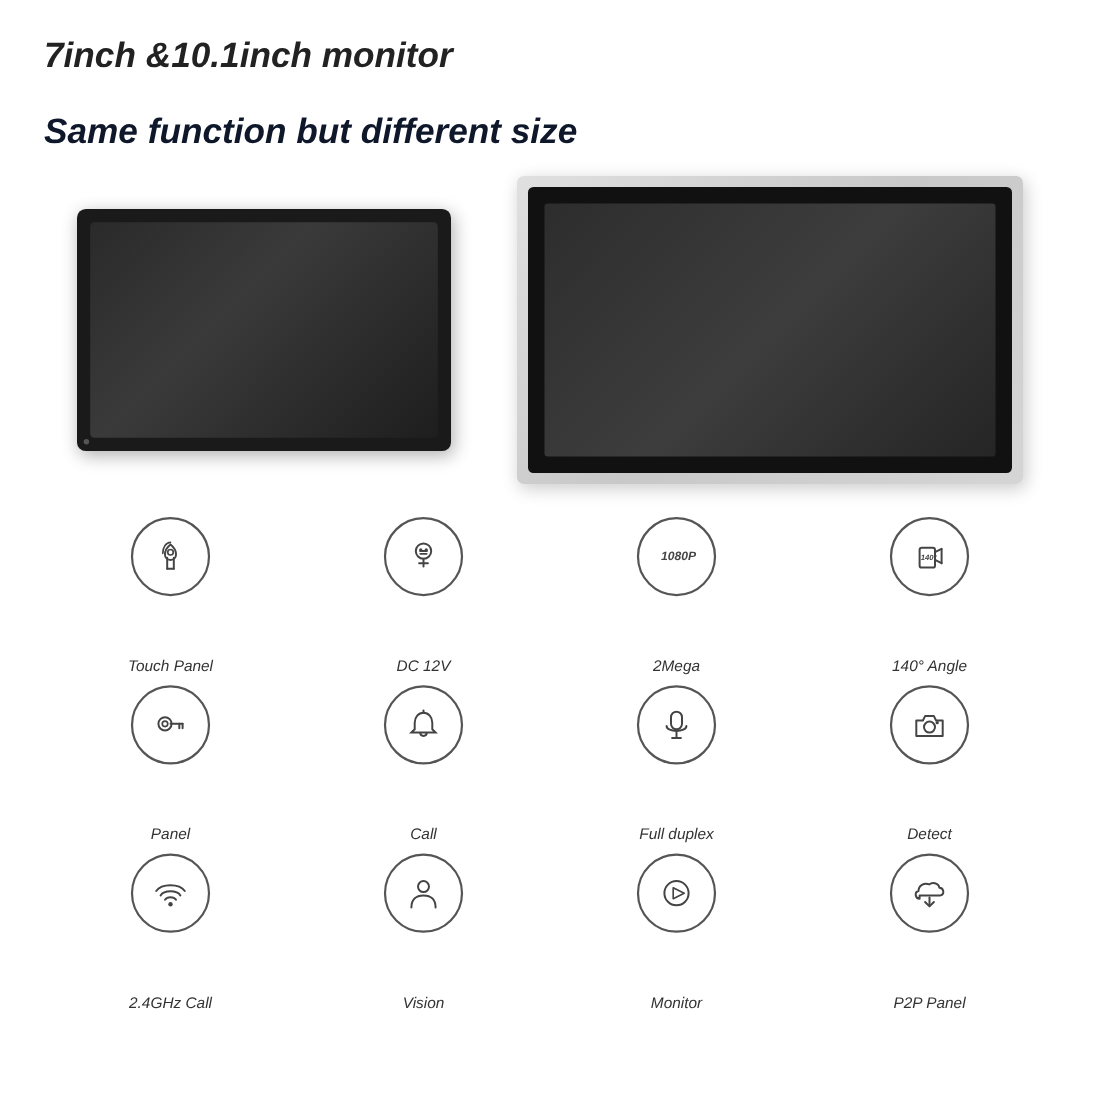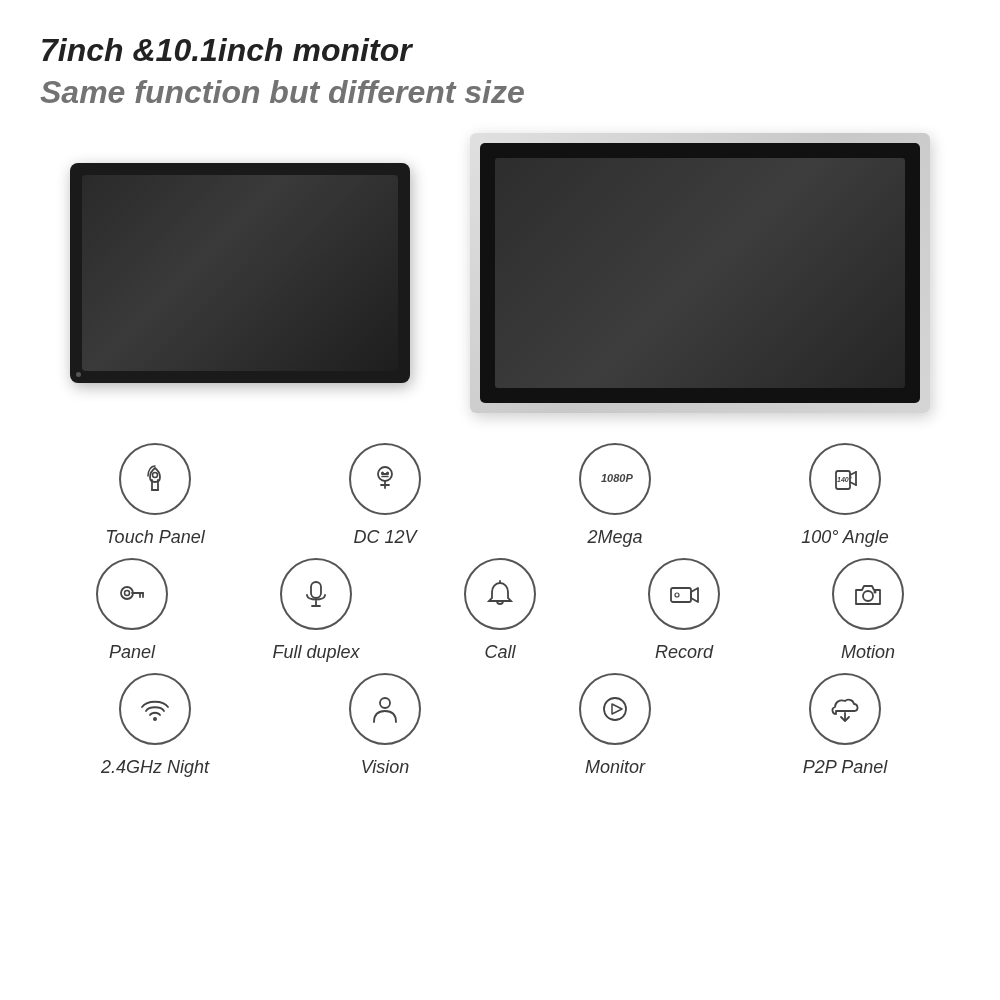--- a/index.html
+++ b/index.html
@@ -27,22 +27,23 @@
     .title-line1 {
       font-size: 32px;
       font-weight: bold;
       color: #222;
       line-height: 1.3;
     }
 
     .title-line2 {
       font-size: 32px;
       font-weight: bold;
-      color: #737373;
+      color: #0f172a;
       line-height: 1.3;
+      margin-top: 27px;
     }
 
     .monitors-section {
       display: flex;
       justify-content: space-around;
       align-items: center;
       margin-bottom: 30px;
       flex: 0 0 auto;
     }
 
@@ -122,43 +123,44 @@
       display: flex;
       justify-content: space-around;
       align-items: flex-start;
     }
 
     .feature-item {
       display: flex;
       flex-direction: column;
       align-items: center;
       width: 150px;
-      gap: 12px;
+      gap: 24px;
     }
 
     .feature-icon-circle {
       width: 72px;
       height: 72px;
       border-radius: 50%;
       border: 2px solid #555;
       display: flex;
       align-items: center;
       justify-content: center;
       background: #fff;
     }
 
     .feature-icon-circle svg {
       width: 38px;
       height: 38px;
     }
 
     .feature-label {
-      font-size: 18px;
+      font-size: 14px;
       color: #333;
       text-align: right;
+      margin-top: 31px;
     }
   </style>
 </head>
 <body>
 
 <div class="page">
   <div class="title-section">
     <div class="title-line1">7inch &amp;10.1inch monitor</div>
     <div class="title-line2">Same function but different size</div>
   </div>
@@ -224,21 +226,21 @@
       <div class="feature-item">
         <div class="feature-icon-circle">
           <svg viewBox="0 0 38 38" fill="none" xmlns="http://www.w3.org/2000/svg">
             <rect x="10" y="11" width="14" height="18" rx="2" stroke="#444" stroke-width="1.8" fill="none"></rect>
             <path d="M24 15 L30 12" stroke="#444" stroke-width="1.8" stroke-linecap="round"></path>
             <path d="M24 22 L30 25" stroke="#444" stroke-width="1.8" stroke-linecap="round"></path>
             <path d="M30 12 L30 25" stroke="#444" stroke-width="1.8" stroke-linecap="round"></path>
             <text x="11" y="22" font-size="7" fill="#444" font-family="Arial" font-weight="bold">140°</text>
           </svg>
         </div>
-        <span class="feature-label">100° Angle</span>
+        <span class="feature-label">140° Angle</span>
       </div>
 
 
     </div>
 
     <div class="features-row">
 
       <div class="feature-item">
         <div class="feature-icon-circle">
           <svg viewBox="0 0 38 38" fill="none" xmlns="http://www.w3.org/2000/svg">
@@ -250,79 +252,68 @@
             <path d="M30 18 L30 22" stroke="#444" stroke-width="1.8" stroke-linecap="round"></path>
           </svg>
         </div>
         <span class="feature-label">Panel</span>
       </div>
 
       <div class="feature-item">
         <div class="feature-icon-circle">
           <svg viewBox="0 0 38 38" fill="none" xmlns="http://www.w3.org/2000/svg">
 
+            <path d="M19 8 C14.5 8 11 12 11 17 L11 23 L8 26 L30 26 L27 23 L27 17 C27 12 23.5 8 19 8Z" stroke="#444" stroke-width="1.8" fill="none"></path>
+            <path d="M16 26 C16 27.7 17.3 29 19 29 C20.7 29 22 27.7 22 26" stroke="#444" stroke-width="1.8" fill="none"></path>
+            <path d="M19 8 L19 6" stroke="#444" stroke-width="1.8" stroke-linecap="round"></path>
+          </svg>
+        </div>
+        <span class="feature-label">Call</span>
+      </div>
+
+      <div class="feature-item">
+        <div class="feature-icon-circle">
+          <svg viewBox="0 0 38 38" fill="none" xmlns="http://www.w3.org/2000/svg">
+
             <rect x="14" y="7" width="10" height="16" rx="5" stroke="#444" stroke-width="1.8" fill="none"></rect>
             <path d="M10 20 C10 26 28 26 28 20" stroke="#444" stroke-width="1.8" stroke-linecap="round" fill="none"></path>
             <path d="M19 26 L19 31" stroke="#444" stroke-width="1.8" stroke-linecap="round"></path>
             <path d="M15 31 L23 31" stroke="#444" stroke-width="1.8" stroke-linecap="round"></path>
           </svg>
         </div>
         <span class="feature-label">Full duplex</span>
       </div>
 
-      <div class="feature-item">
-        <div class="feature-icon-circle">
-          <svg viewBox="0 0 38 38" fill="none" xmlns="http://www.w3.org/2000/svg">
-
-            <path d="M19 8 C14.5 8 11 12 11 17 L11 23 L8 26 L30 26 L27 23 L27 17 C27 12 23.5 8 19 8Z" stroke="#444" stroke-width="1.8" fill="none"></path>
-            <path d="M16 26 C16 27.7 17.3 29 19 29 C20.7 29 22 27.7 22 26" stroke="#444" stroke-width="1.8" fill="none"></path>
-            <path d="M19 8 L19 6" stroke="#444" stroke-width="1.8" stroke-linecap="round"></path>
-          </svg>
-        </div>
-        <span class="feature-label">Call</span>
-      </div>
-
-      <div class="feature-item">
-        <div class="feature-icon-circle">
-          <svg viewBox="0 0 38 38" fill="none" xmlns="http://www.w3.org/2000/svg">
-
-            <rect x="6" y="13" width="20" height="14" rx="2" stroke="#444" stroke-width="1.8" fill="none"></rect>
-            <path d="M26 17 L33 13 L33 27 L26 23Z" stroke="#444" stroke-width="1.8" fill="none" stroke-linejoin="round"></path>
-            <circle cx="12" cy="20" r="2" stroke="#444" stroke-width="1.2" fill="none"></circle>
-          </svg>
-        </div>
-        <span class="feature-label">Record</span>
-      </div>
 
       <div class="feature-item">
         <div class="feature-icon-circle">
           <svg viewBox="0 0 38 38" fill="none" xmlns="http://www.w3.org/2000/svg">
 
             <path d="M7 15 L7 29 L31 29 L31 15 L25 15 L23 11 L15 11 L13 15 Z" stroke="#444" stroke-width="1.8" fill="none" stroke-linejoin="round"></path>
             <circle cx="19" cy="21" r="5" stroke="#444" stroke-width="1.8" fill="none"></circle>
             <circle cx="26" cy="17" r="1.5" fill="#444"></circle>
           </svg>
         </div>
-        <span class="feature-label">Motion</span>
+        <span class="feature-label">Detect</span>
       </div>
 
     </div>
 
     <div class="features-row">
 
       <div class="feature-item">
         <div class="feature-icon-circle">
           <svg viewBox="0 0 38 38" fill="none" xmlns="http://www.w3.org/2000/svg">
             <path d="M6 17 C11 10 27 10 32 17" stroke="#444" stroke-width="1.8" stroke-linecap="round" fill="none"></path>
             <path d="M10 21 C13 16 25 16 28 21" stroke="#444" stroke-width="1.8" stroke-linecap="round" fill="none"></path>
             <path d="M14 25 C16 22 22 22 24 25" stroke="#444" stroke-width="1.8" stroke-linecap="round" fill="none"></path>
             <circle cx="19" cy="29" r="2" fill="#444"></circle>
           </svg>
         </div>
-        <span class="feature-label">2.4GHz Night</span>
+        <span class="feature-label">2.4GHz Call</span>
       </div>
 
       <div class="feature-item">
         <div class="feature-icon-circle">
           <svg viewBox="0 0 38 38" fill="none" xmlns="http://www.w3.org/2000/svg">
 
             <circle cx="19" cy="13" r="5" stroke="#444" stroke-width="1.8" fill="none"></circle>
             <path d="M8 32 C8 25 12 21 19 21 C26 21 30 25 30 32" stroke="#444" stroke-width="1.8" stroke-linecap="round" fill="none"></path>
           </svg>
         </div>

